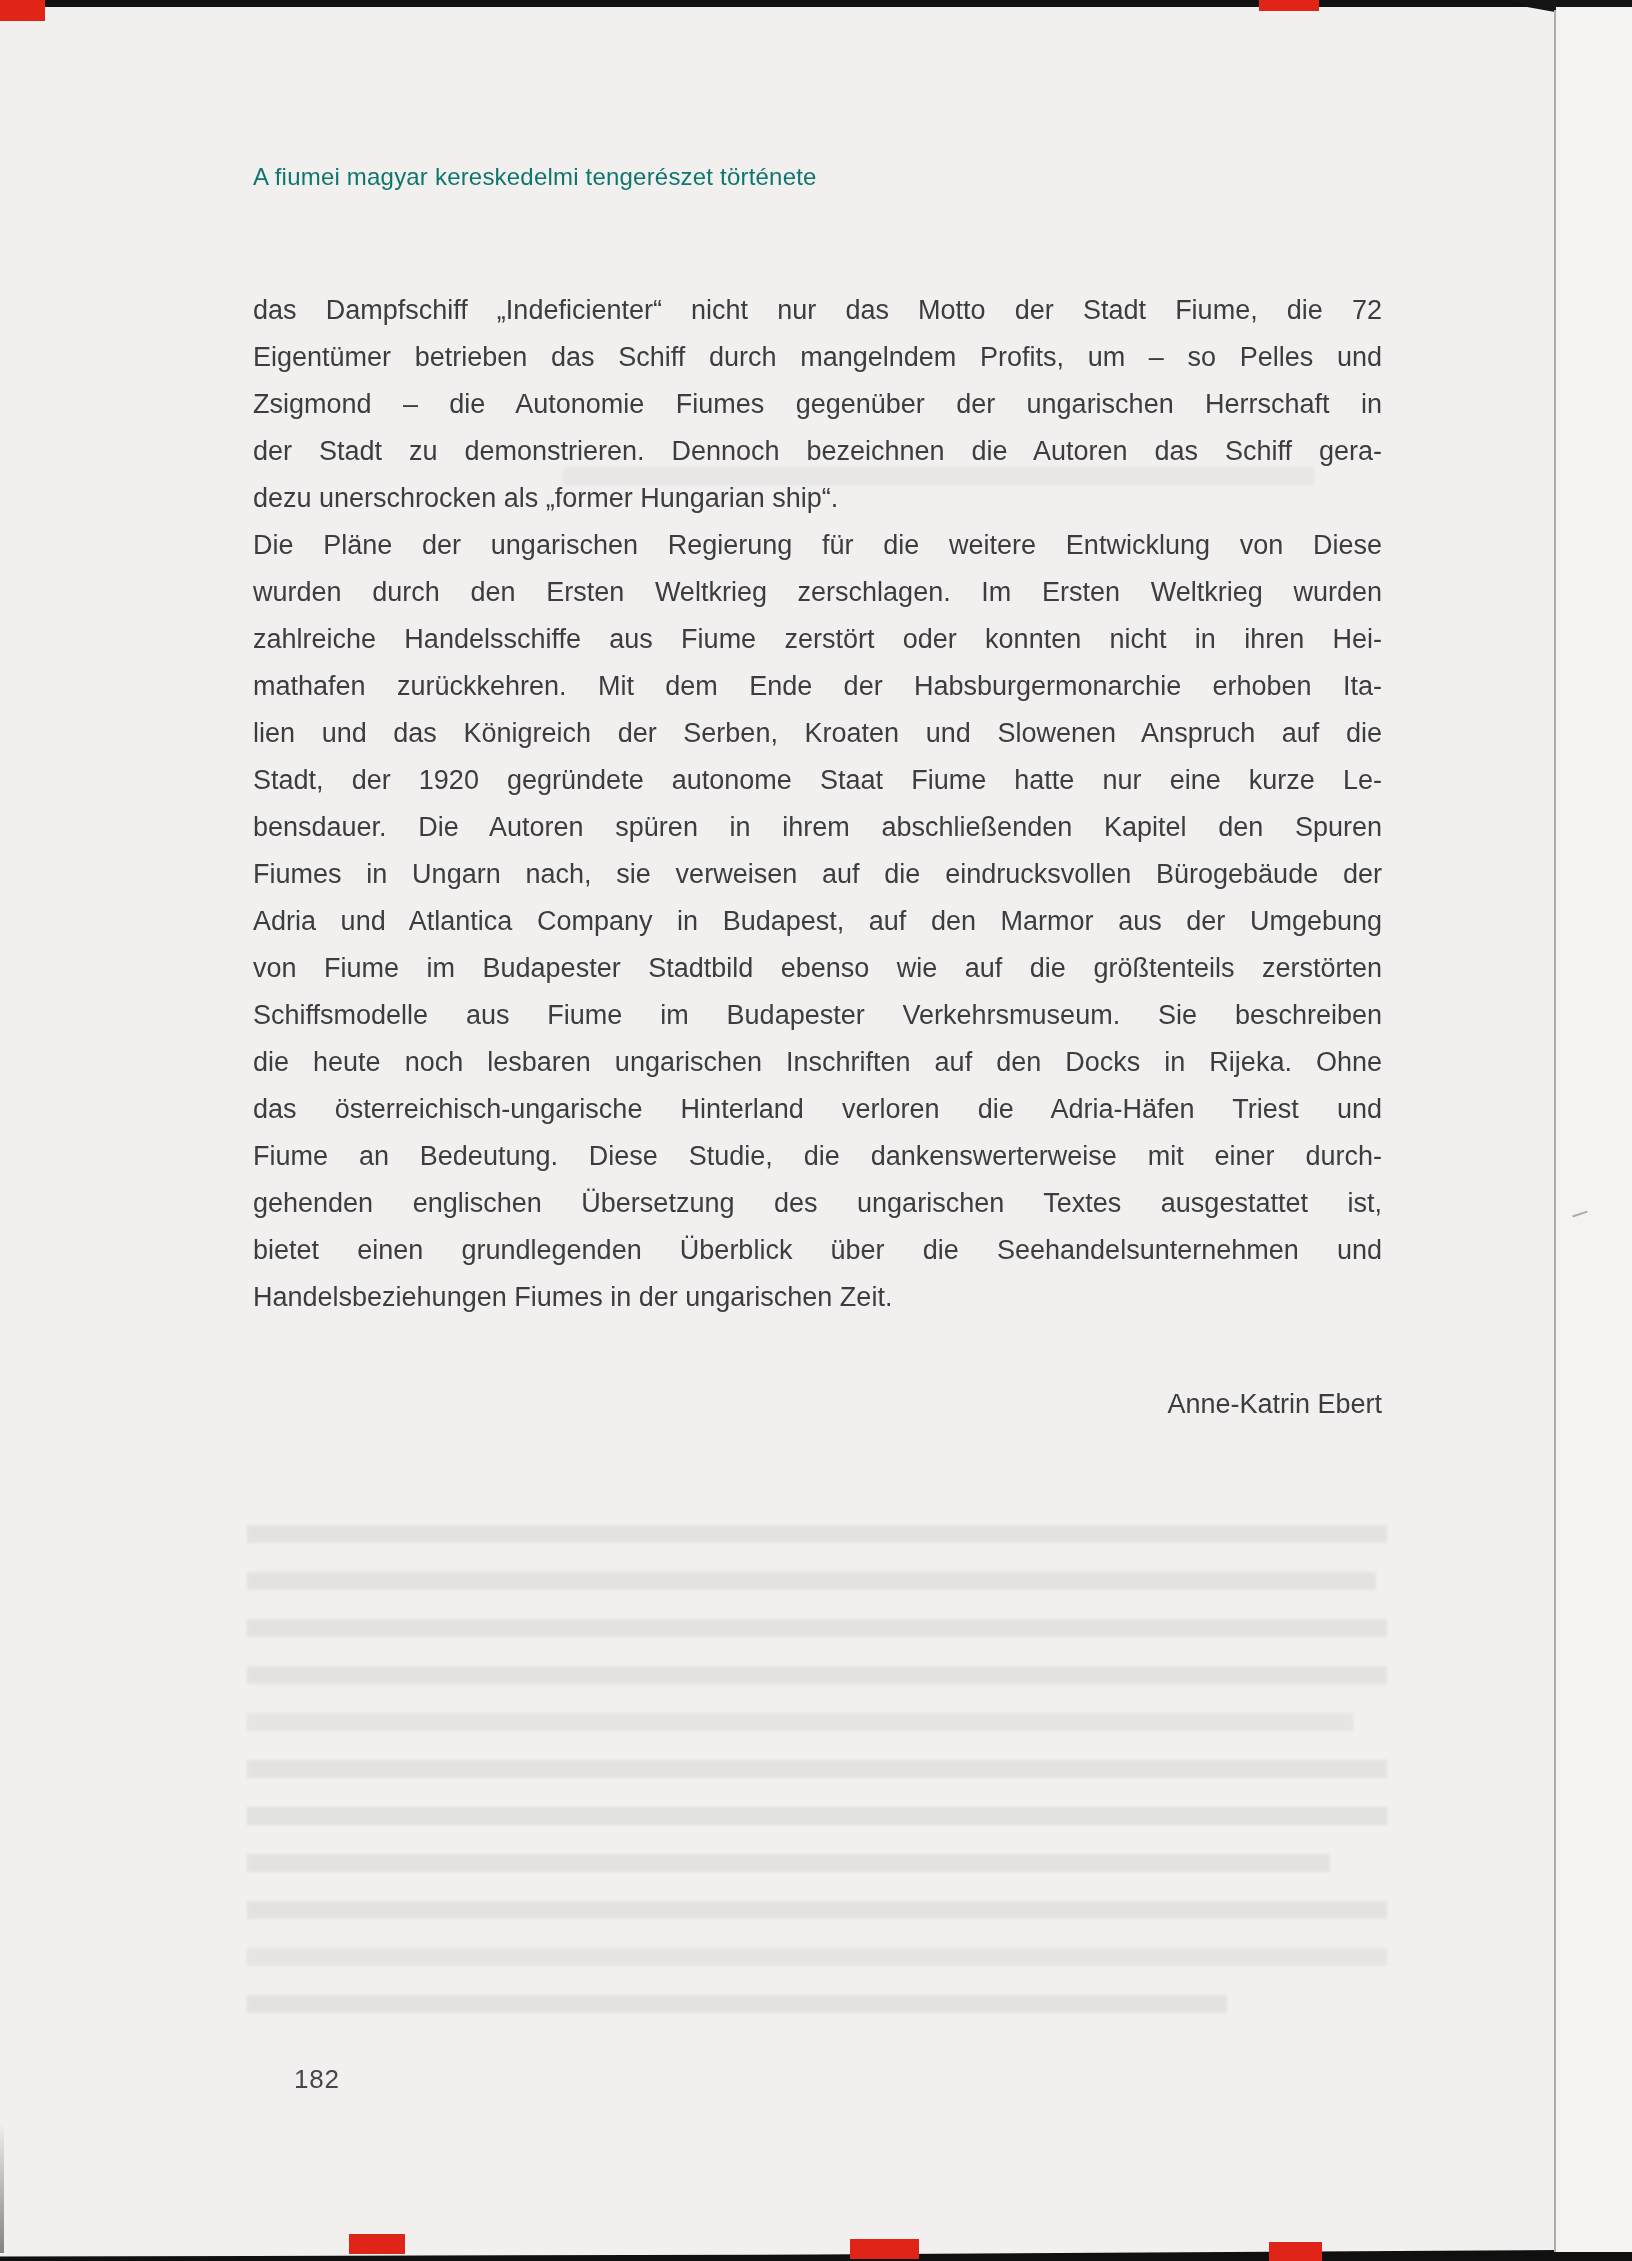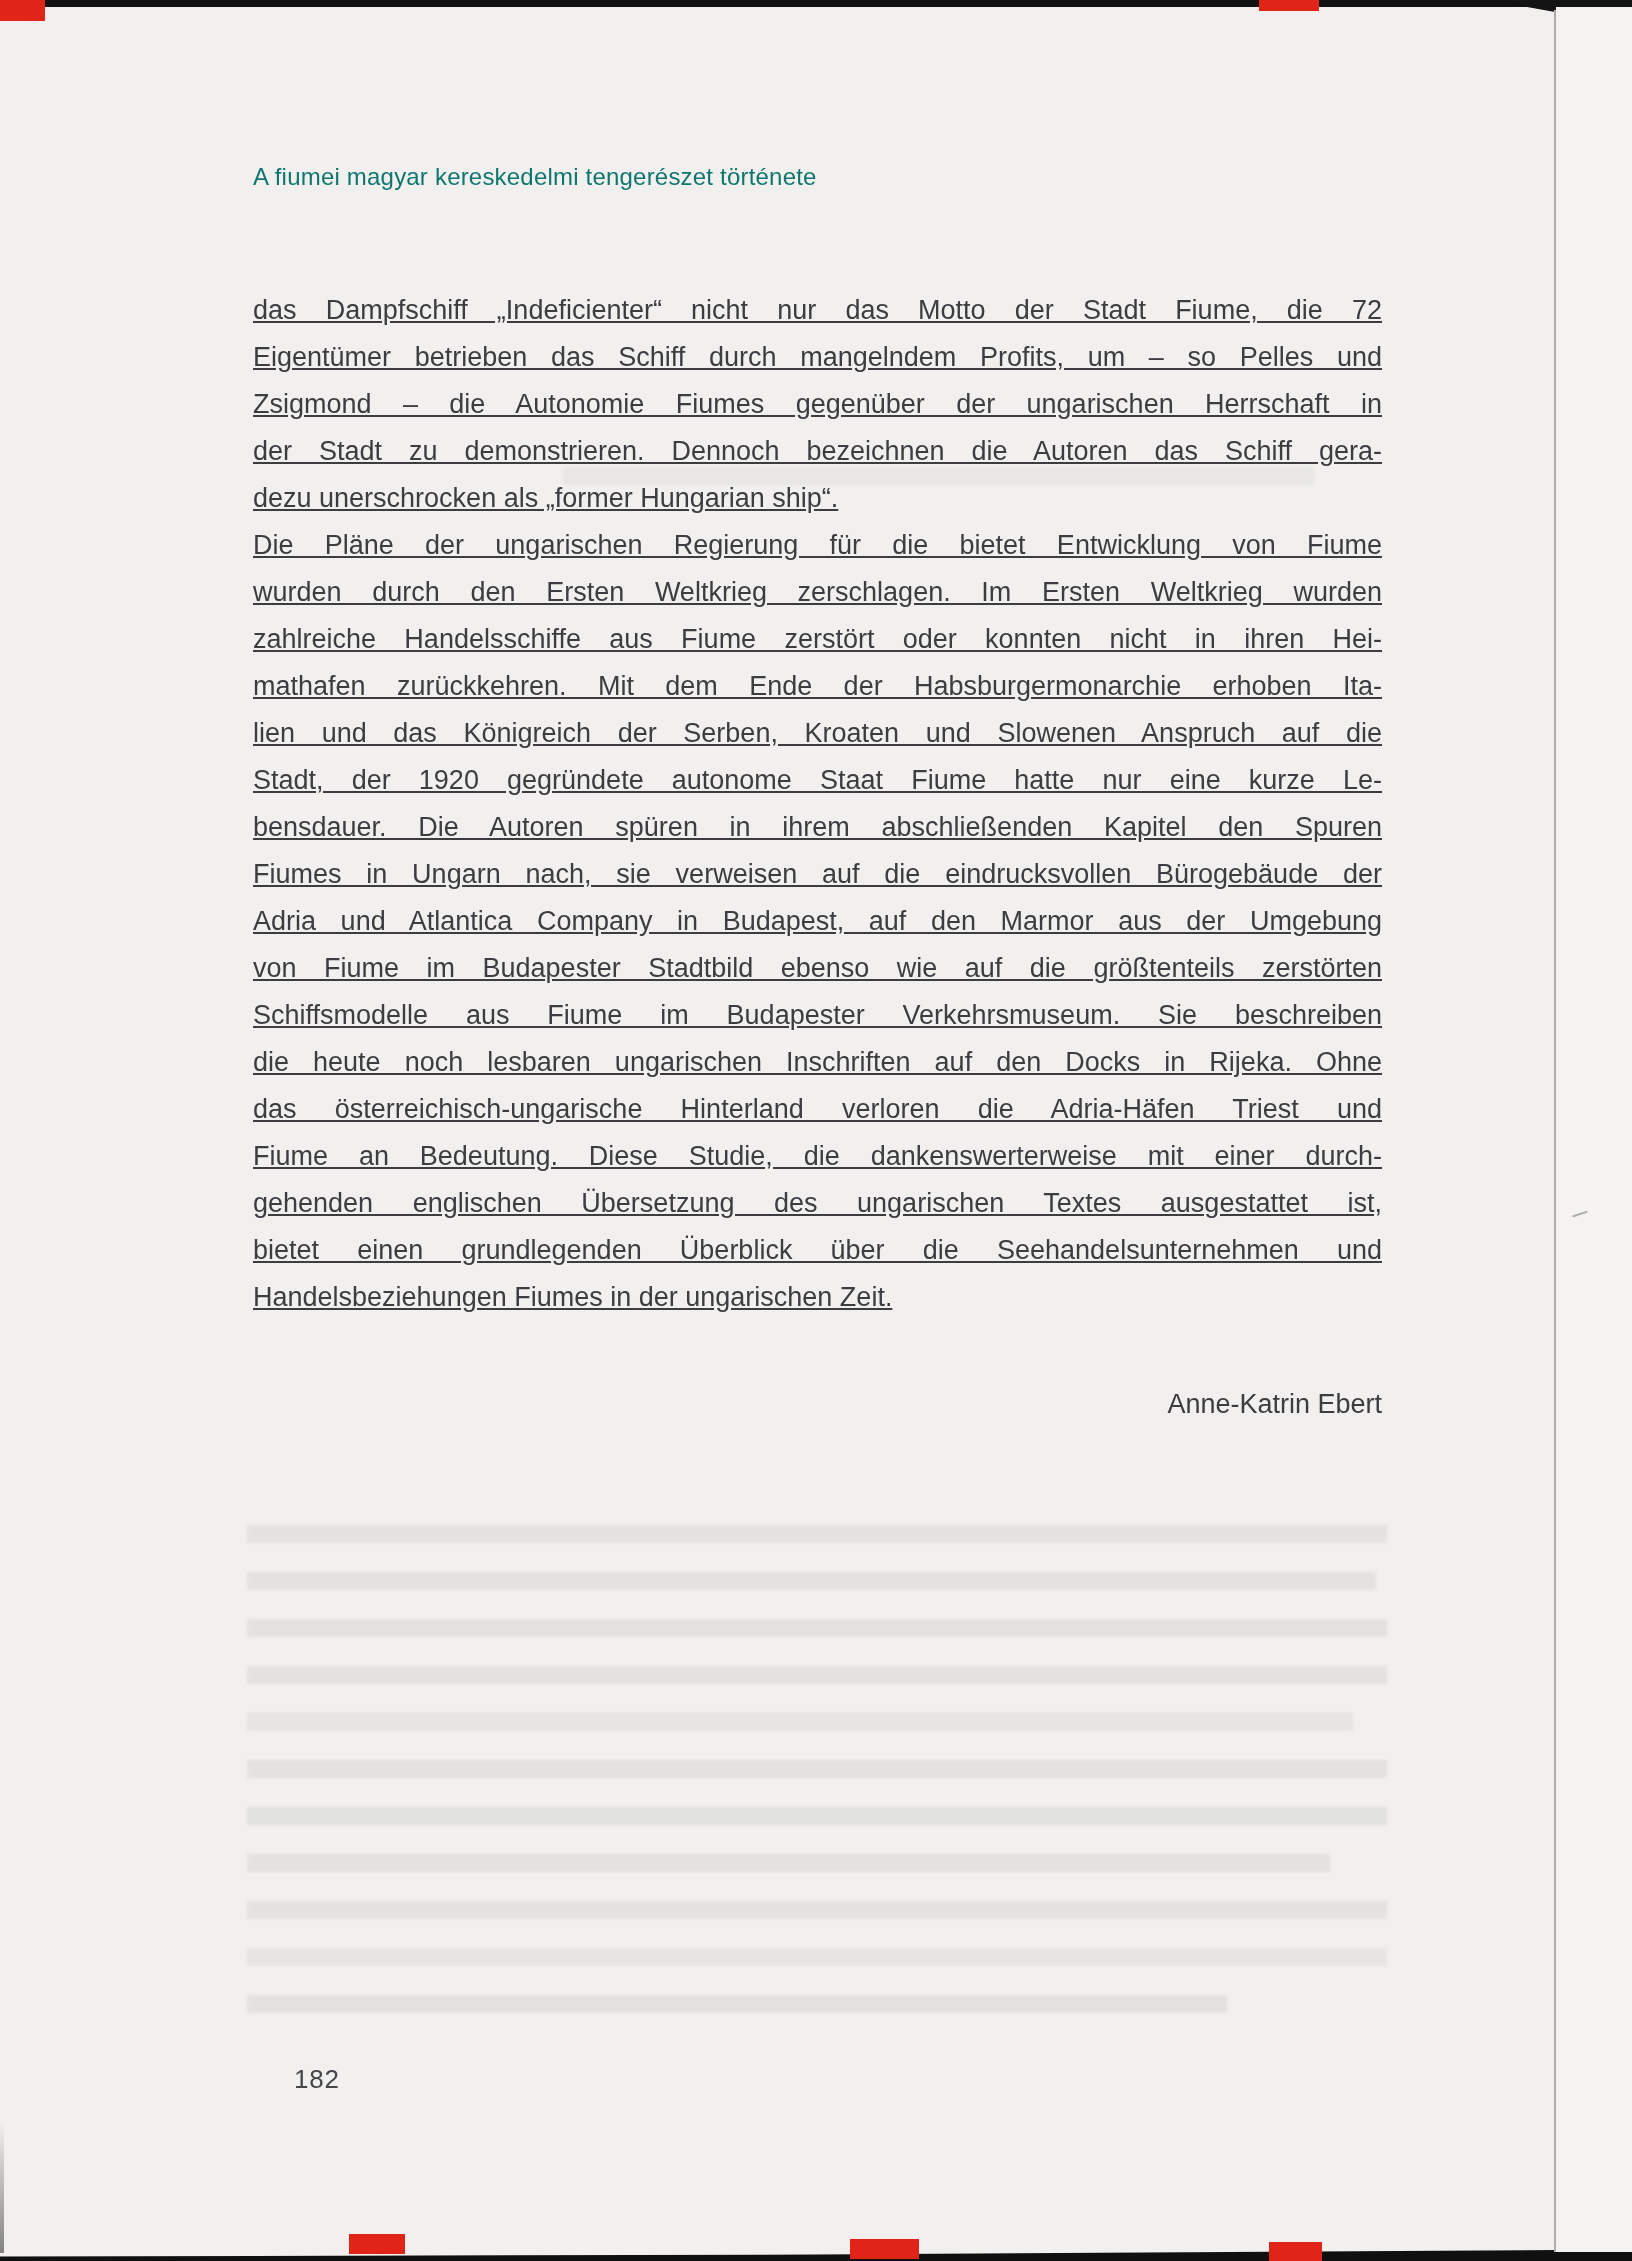--- a/index.html
+++ b/index.html
@@ -44,21 +44,21 @@
     position:absolute;left:1572px;top:1213px;width:16.3px;height:2.4px;
     background:#9b9b98;transform:rotate(-18deg);border-radius:1.6px;opacity:.8;
   }
   
   .running-header{
     position:absolute;left:253px;top:163px;width:1135px;
     font-size:24px;color:#0f766e;letter-spacing:0.2px;
   }
   .body-block{
     position:absolute;left:253px;top:287px;width:1129px;
-    color:#3c3c41;font-size:27px;text-decoration:underline;
+    color:#3c3c41;font-size:27px;
   }
   .line{
     height:47px;line-height:47px;
     text-align:justify;text-align-last:justify;
     white-space:nowrap;
   }
   .line.para-end{text-align-last:left;}
   .signature{
     position:absolute;left:253px;top:1365px;width:1129px;
     color:#3c3c41;font-size:27px;text-align:right;
@@ -120,21 +120,21 @@
 </div>
 
 <div class="running-header">A fiumei magyar kereskedelmi tengerészet története</div>
 
 <div class="body-block">
   <div class="line">das Dampfschiff „Indeficienter“ nicht nur das Motto der Stadt Fiume, die 72</div>
   <div class="line">Eigentümer betrieben das Schiff durch mangelndem Profits, um – so Pelles und</div>
   <div class="line">Zsigmond – die Autonomie Fiumes gegenüber der ungarischen Herrschaft in</div>
   <div class="line">der Stadt zu demonstrieren. Dennoch bezeichnen die Autoren das Schiff gera-</div>
   <div class="line para-end">dezu unerschrocken als „former Hungarian ship“.</div>
-  <div class="line">Die Pläne der ungarischen Regierung für die bietet Entwicklung von Fiume</div>
+  <div class="line">Die Pläne der ungarischen Regierung für die weitere Entwicklung von Diese</div>
   <div class="line">wurden durch den Ersten Weltkrieg zerschlagen. Im Ersten Weltkrieg wurden</div>
   <div class="line">zahlreiche Handelsschiffe aus Fiume zerstört oder konnten nicht in ihren Hei-</div>
   <div class="line">mathafen zurückkehren. Mit dem Ende der Habsburgermonarchie erhoben Ita-</div>
   <div class="line">lien und das Königreich der Serben, Kroaten und Slowenen Anspruch auf die</div>
   <div class="line">Stadt, der 1920 gegründete autonome Staat Fiume hatte nur eine kurze Le-</div>
   <div class="line">bensdauer. Die Autoren spüren in ihrem abschließenden Kapitel den Spuren</div>
   <div class="line">Fiumes in Ungarn nach, sie verweisen auf die eindrucksvollen Bürogebäude der</div>
   <div class="line">Adria und Atlantica Company in Budapest, auf den Marmor aus der Umgebung</div>
   <div class="line">von Fiume im Budapester Stadtbild ebenso wie auf die größtenteils zerstörten</div>
   <div class="line">Schiffsmodelle aus Fiume im Budapester Verkehrsmuseum. Sie beschreiben</div>

